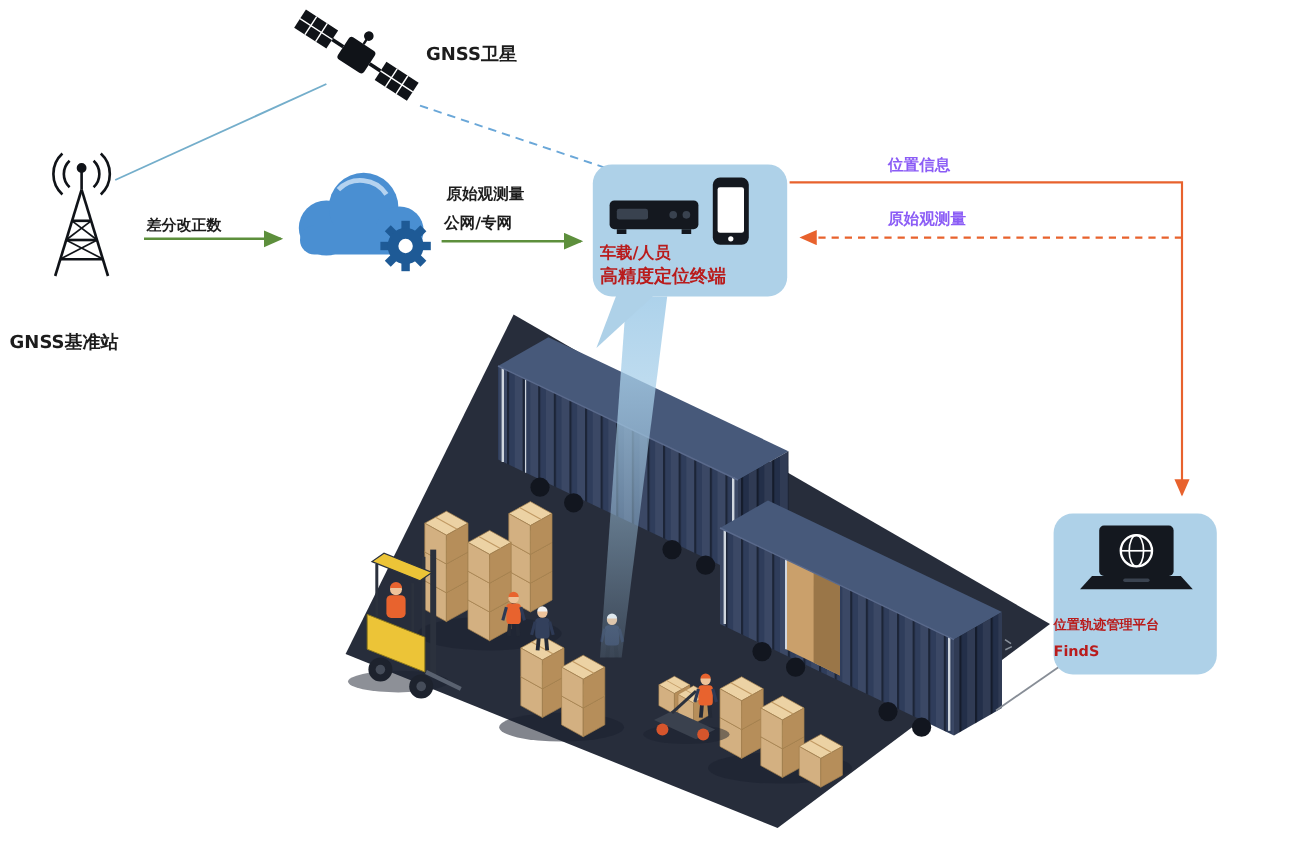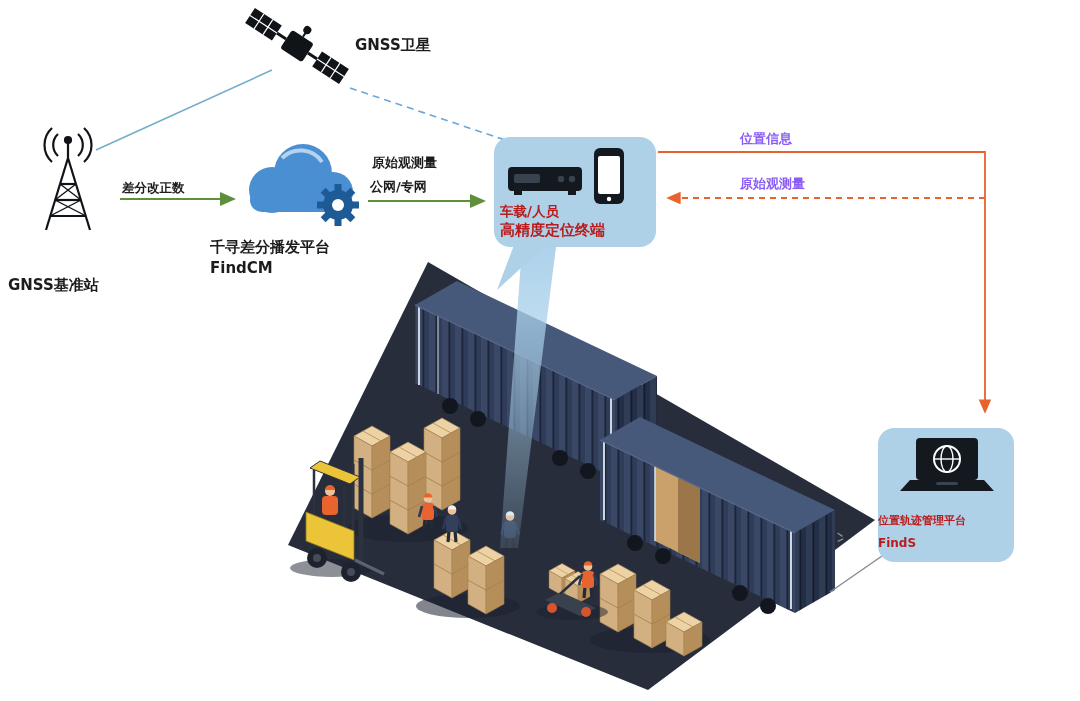--- a/index.html
+++ b/index.html
@@ -246,22 +246,20 @@
       <polygon points="910,480 984,480 994,491 900,491" fill="#14181f"></polygon>
       <rect x="936" y="482" width="22" height="3" rx="1.5" fill="#3a4350"></rect>
     </g>
   </g>
 </svg>
 
 <div class="lbl black f15" style="left:355px;top:36px;">GNSS卫星</div>
 
 <div class="lbl black f15" style="left:8px;top:236px;width:124px;margin-top:40px;">GNSS基准站</div>
 
-<div class="lbl black f15" style="left:210px;top:238px;width:184px;font-weight:700;">千寻差分播发平台</div>
-<div class="lbl black f15" style="left:210px;top:259px;width:184px;font-weight:700;">FindCM</div>
 
 <div class="lbl black f12" style="left:122px;top:180px;width:112px;">差分改正数</div>
 
 <div class="lbl black f13" style="left:372px;top:155px;width:112px;">原始观测量</div>
 <div class="lbl black f13" style="left:370px;top:179px;width:112px;">公网/专网</div>
 
 <div class="lbl navy f13" style="left:500px;top:203px;width:150px;font-size:13.5px;">车载/人员</div>
 <div class="lbl navy f13" style="left:500px;top:221px;width:150px;font-size:15px;">高精度定位终端</div>
 
 <div class="lbl orange f13" style="left:740px;top:131px;width:130px;">位置信息</div>

